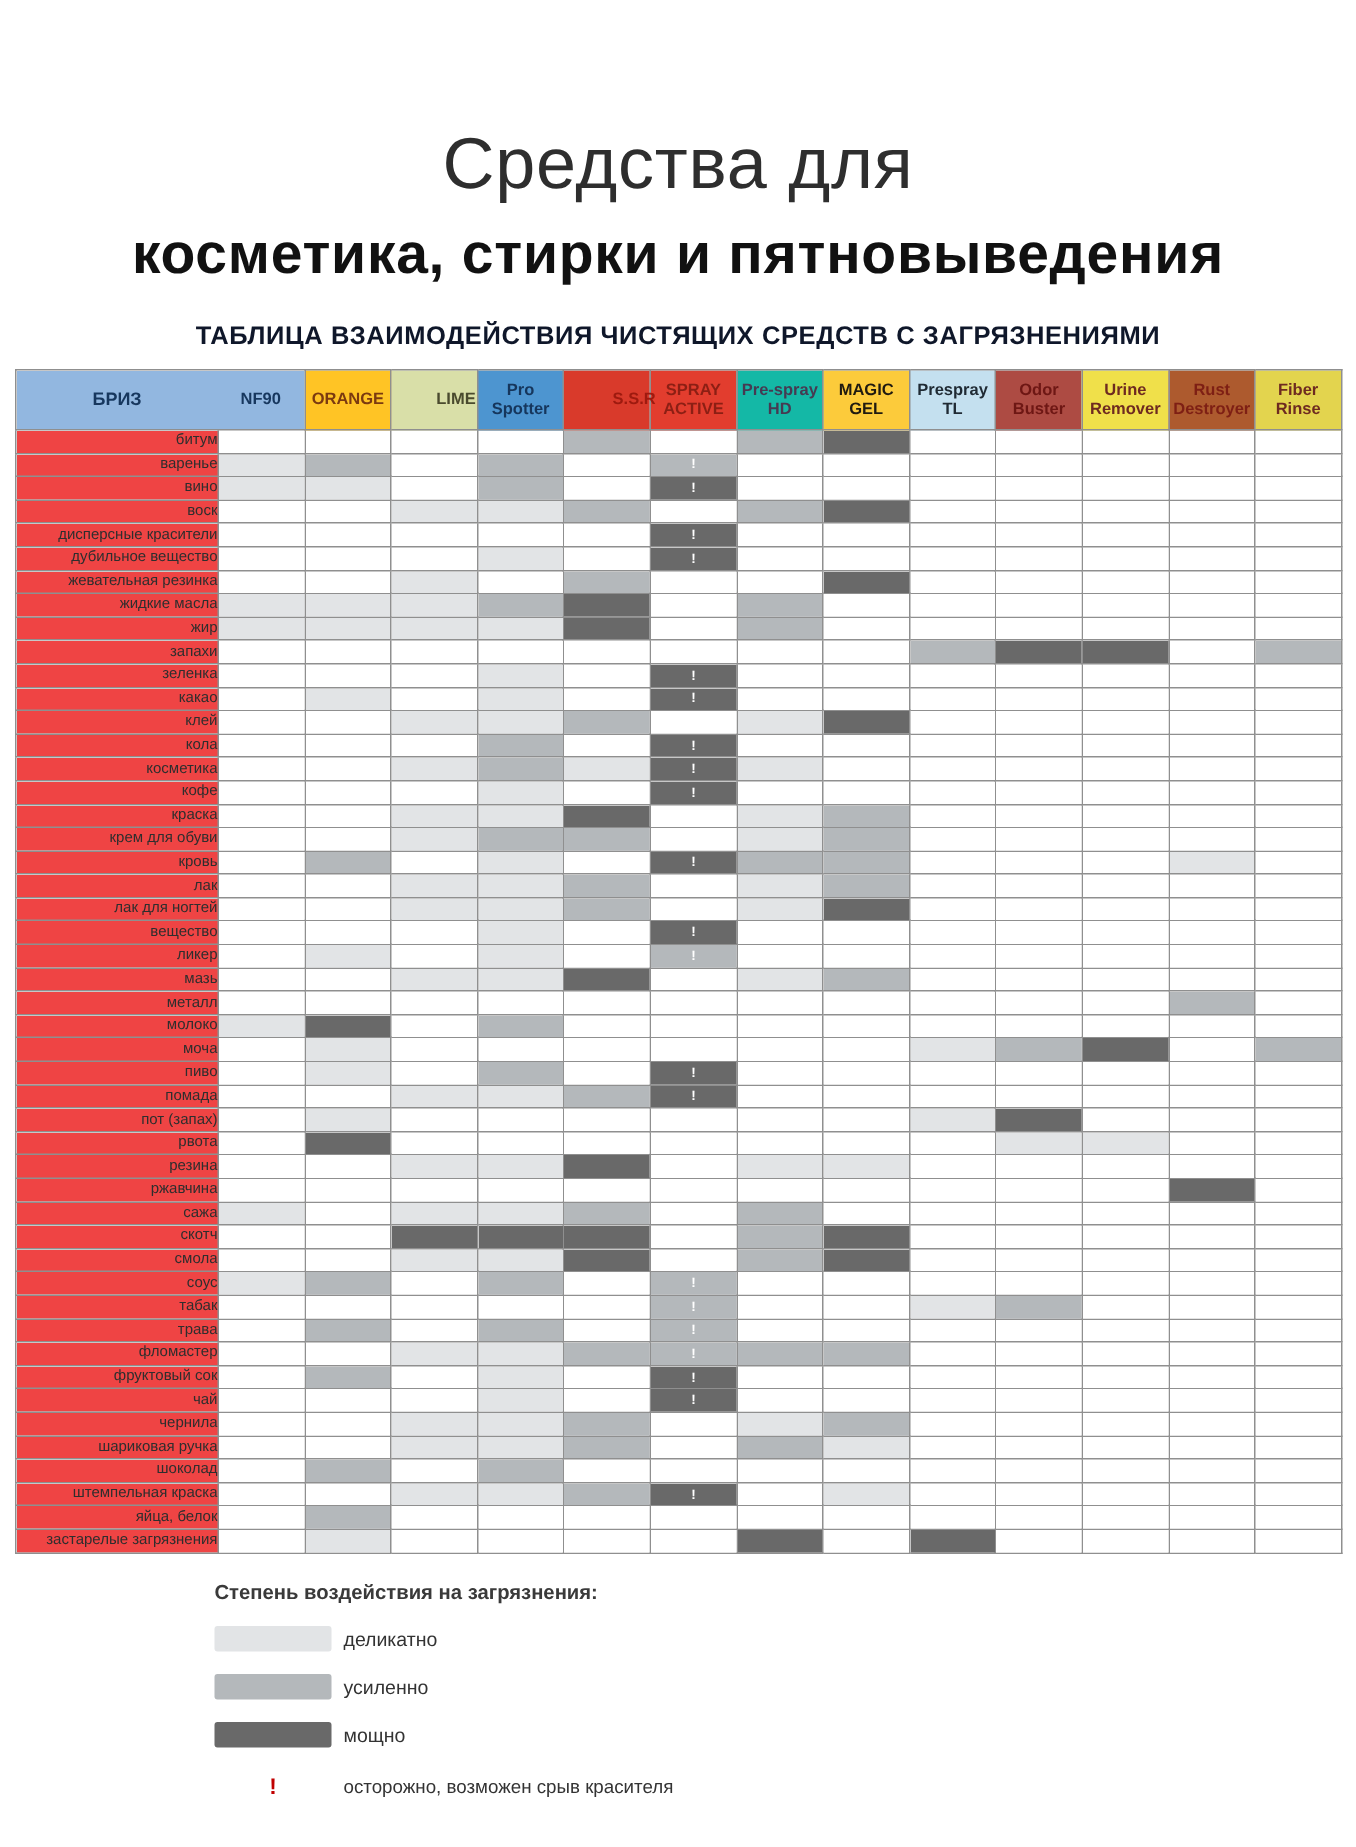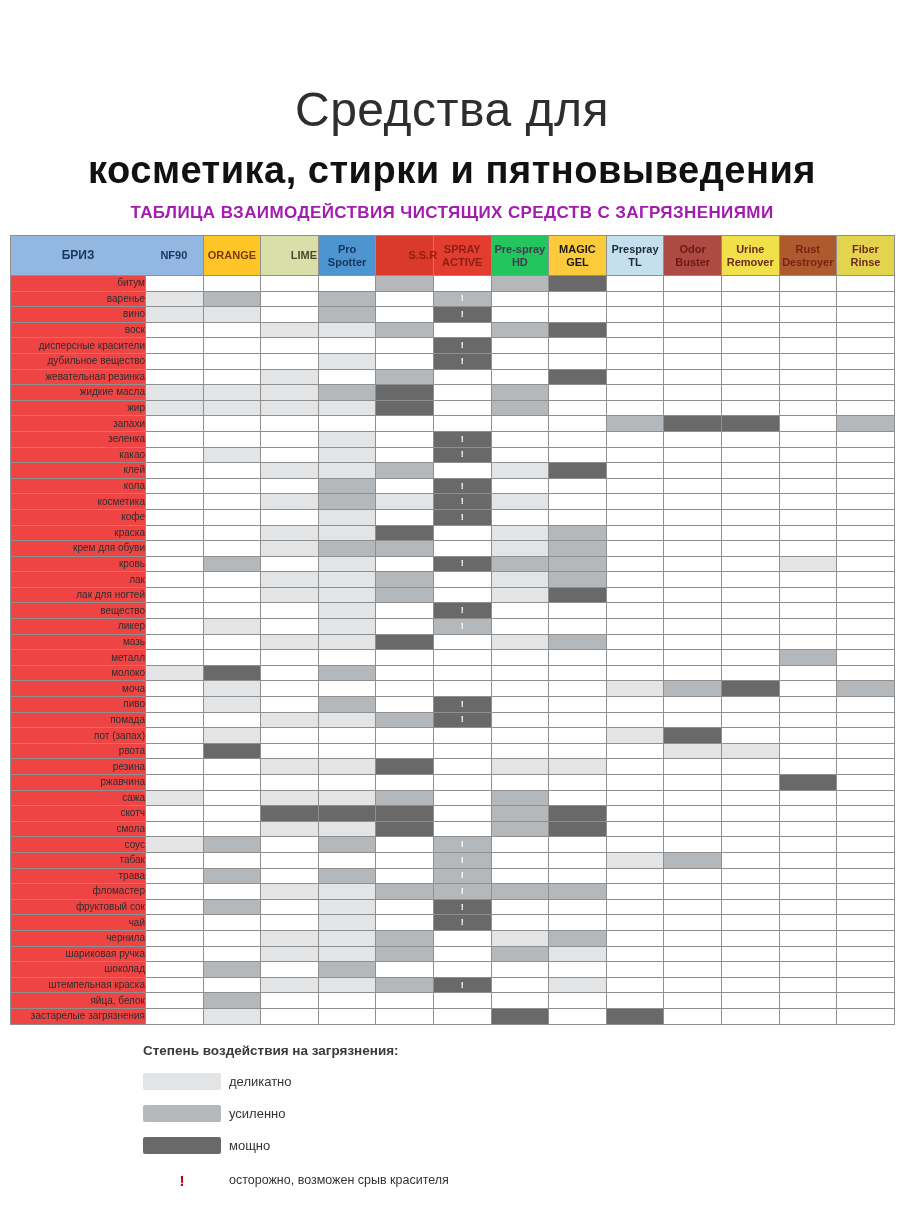--- a/index.html
+++ b/index.html
@@ -1,19 +1,19 @@
 <!DOCTYPE html>
 <html><head>
 <meta charset="utf-8">
 <style>
   html,body{margin:0;padding:0;background:#ffffff;}
   body{width:904px;height:1231px;font-family:"Liberation Sans",sans-serif;position:relative;overflow:hidden;}
   .title1{margin-top:82px;text-align:center;font-size:48px;font-weight:500;color:#2e2e2e;letter-spacing:.5px;}
   .title2{margin-top:12px;text-align:center;font-size:38px;font-weight:700;color:#111;letter-spacing:.5px;}
-  .subtitle{margin-top:11px;text-align:center;font-size:17px;font-weight:600;color:#a21caf;letter-spacing:.4px;}
+  .subtitle{margin-top:22px;text-align:center;font-size:17px;font-weight:600;color:#0f172a;letter-spacing:.4px;}
   table.matrix{border-collapse:collapse;table-layout:fixed;margin:12px 0 0 10px;width:884px;}
   table.matrix th,table.matrix td{border:1px solid #8f8f8f;padding:0;box-sizing:border-box;}
   table.matrix th{height:40px;font-size:11px;font-weight:700;line-height:1.15;text-align:center;vertical-align:middle;}
   th.merged{position:relative;}
   th.merged .briz{position:absolute;left:0;top:0;width:70%;height:100%;display:flex;align-items:center;justify-content:center;font-size:12px;}
   th.merged .nf90{position:absolute;right:0;top:0;width:30%;height:100%;display:flex;align-items:center;justify-content:center;font-size:11px;}
   table.matrix td{height:15.6px;}
   td.rowlabel{font-size:10px;color:#2e2e2e;text-align:right;padding-right:4px;white-space:nowrap;overflow:hidden;background:#ef4444;line-height:1;}
   td.c0{background:#ffffff;}
   td.c1{background:#e2e4e6;}
@@ -61,21 +61,21 @@
       <tr>
         <th colspan="2" class="merged" style="background: rgb(146, 183, 224); color: rgb(23, 55, 94);">
           <span class="briz">БРИЗ</span>
           <span class="nf90">NF90</span>
         </th>
         <th style="background: rgb(255, 196, 37); color: rgb(123, 58, 16);">ORANGE</th>
         <th style="background: rgb(217, 223, 168); color: rgb(74, 74, 46); padding-left: 29px;">LIME</th>
         <th style="background: rgb(77, 149, 208); color: rgb(22, 54, 92);">Pro<br>Spotter</th>
         <th style="background: rgb(217, 58, 43); color: rgb(158, 26, 15); padding-left: 32px;">S.S.R</th>
         <th style="background: rgb(226, 61, 46); color: rgb(140, 31, 20);">SPRAY<br>ACTIVE</th>
-        <th style="background: #22c55e; color: rgb(70, 58, 82); margin-left: 21px;">Pre-spray<br>HD</th>
+        <th style="background: #14b8a6; color: rgb(70, 58, 82); margin-left: 21px;">Pre-spray<br>HD</th>
         <th style="background: rgb(252, 203, 59); color: rgb(31, 26, 16);">MAGIC<br>GEL</th>
         <th style="background: rgb(196, 224, 239); color: rgb(31, 42, 51);">Prespray<br>TL</th>
         <th style="background: rgb(173, 75, 67); color: rgb(110, 23, 20);">Odor<br>Buster</th>
         <th style="background: rgb(240, 224, 74); color: rgb(110, 42, 32);">Urine<br>Remover</th>
         <th style="background: rgb(173, 90, 46); color: rgb(126, 31, 20);">Rust<br>Destroyer</th>
         <th style="background: rgb(227, 212, 78); color: rgb(110, 42, 32);">Fiber<br>Rinse</th>
       </tr>
     </thead>
   <tbody>
       <tr>

